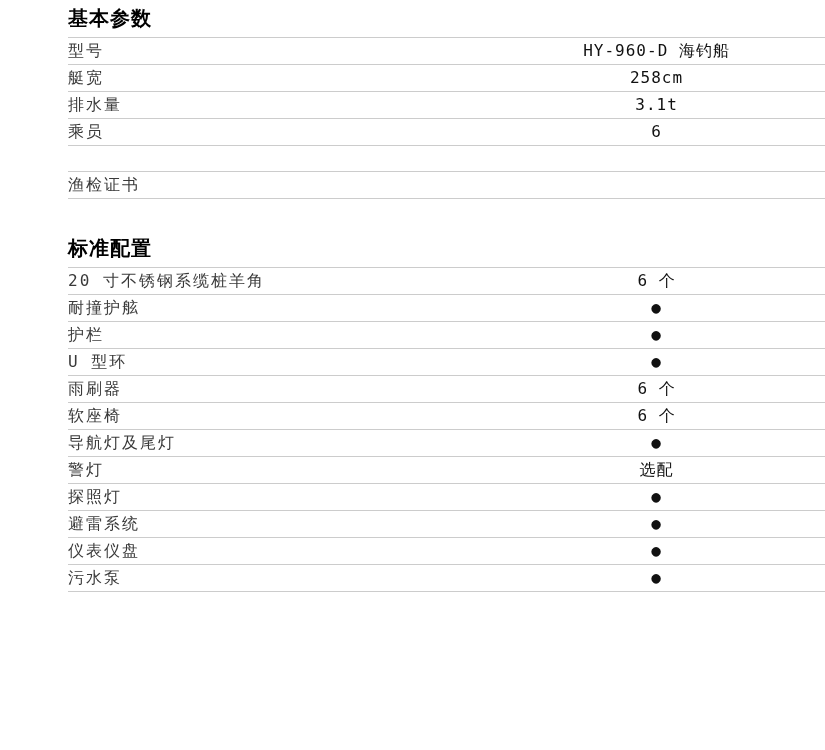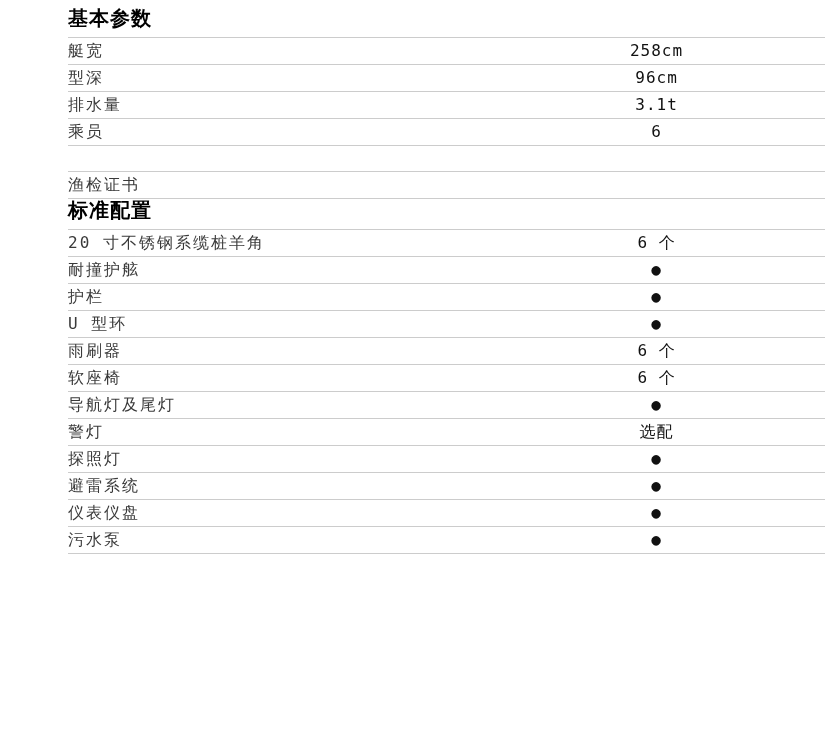--- a/index.html
+++ b/index.html
@@ -20,20 +20,21 @@
   .section-title {
     font-family: "Liberation Sans", "DejaVu Sans", sans-serif;
     font-weight: bold;
     font-size: 20px;
     line-height: 22px;
     color: #000000;
     letter-spacing: 1px;
     margin: 0 0 8px 0;
   }
   .section-standard .section-title {
+    margin-top: 38px;
   }
   table.spec-table {
     border-collapse: collapse;
     width: 757px;
     table-layout: fixed;
     border-bottom: 1px solid #cccccc;
   }
   table.spec-table td {
     border-top: 1px solid #cccccc;
     height: 26px;
@@ -65,26 +66,26 @@
 
   <div class="section section-basic">
     <h2 class="section-title">基本参数</h2>
     <table class="spec-table">
       <colgroup>
           <col style="width:55.5%">
           <col style="width:44.5%">
         </colgroup>
       <tbody>
         <tr>
+          <td class="spec-label">型号</td>
+          <td class="spec-value">HY-960-D 海钓船</td>
+        </tr>
+        <tr>
           <td class="spec-label">艇宽</td>
           <td class="spec-value">258cm</td>
-        </tr>
-        <tr>
-          <td class="spec-label">型深</td>
-          <td class="spec-value">96cm</td>
         </tr>
         <tr>
           <td class="spec-label">排水量</td>
           <td class="spec-value">3.1t</td>
         </tr>
         <tr>
           <td class="spec-label">乘员</td>
           <td class="spec-value">6</td>
         </tr>
         <tr>

